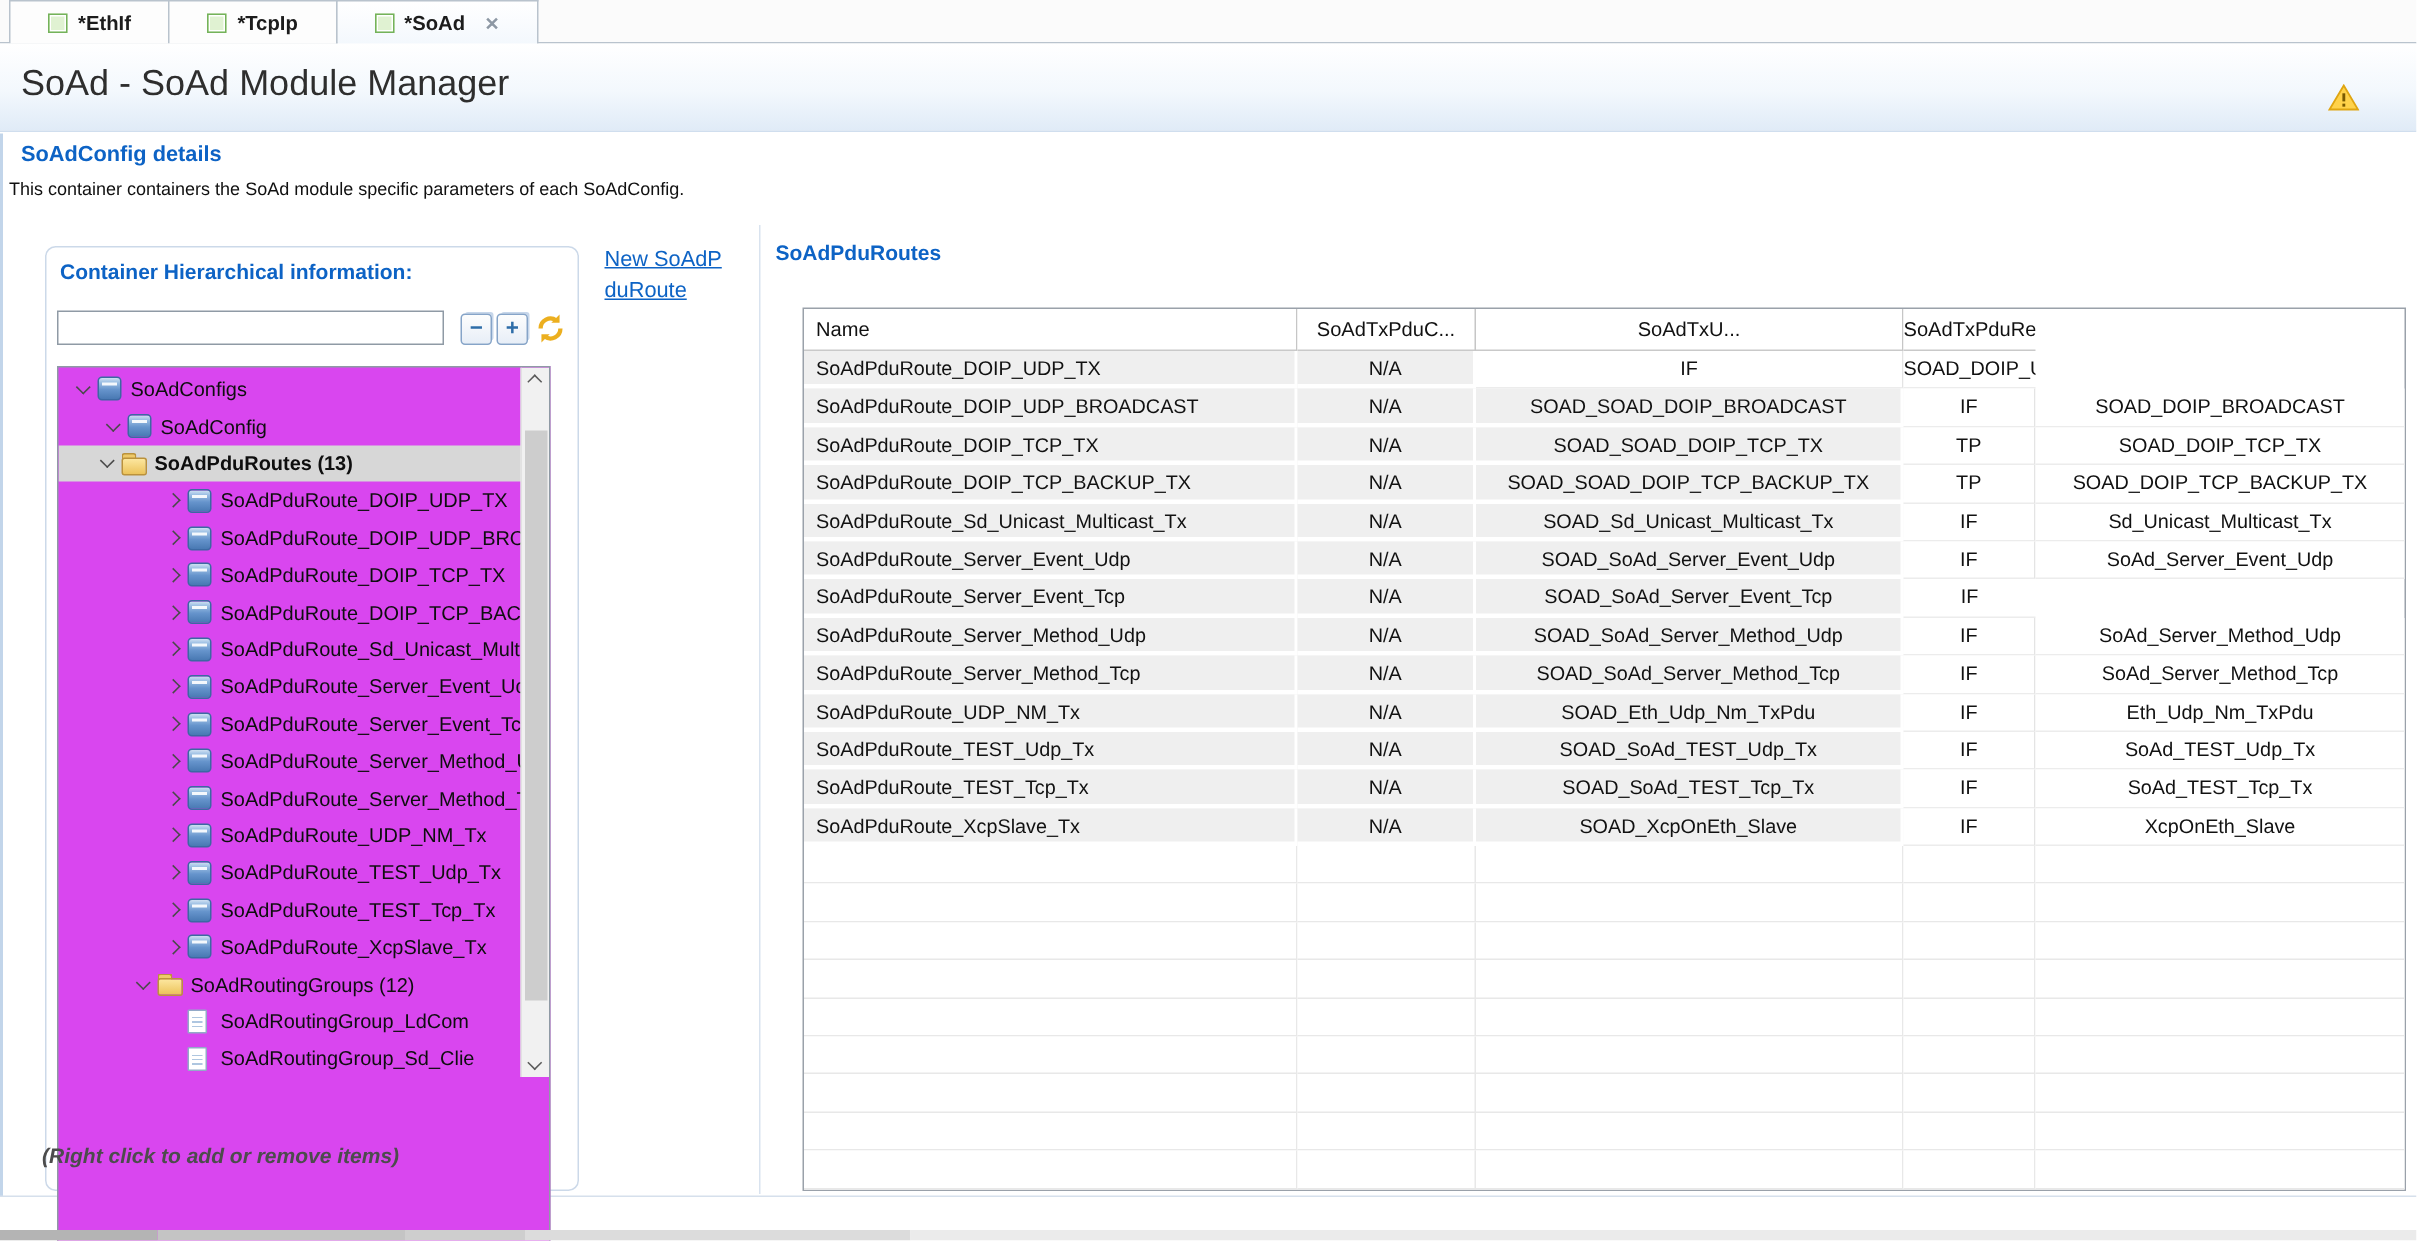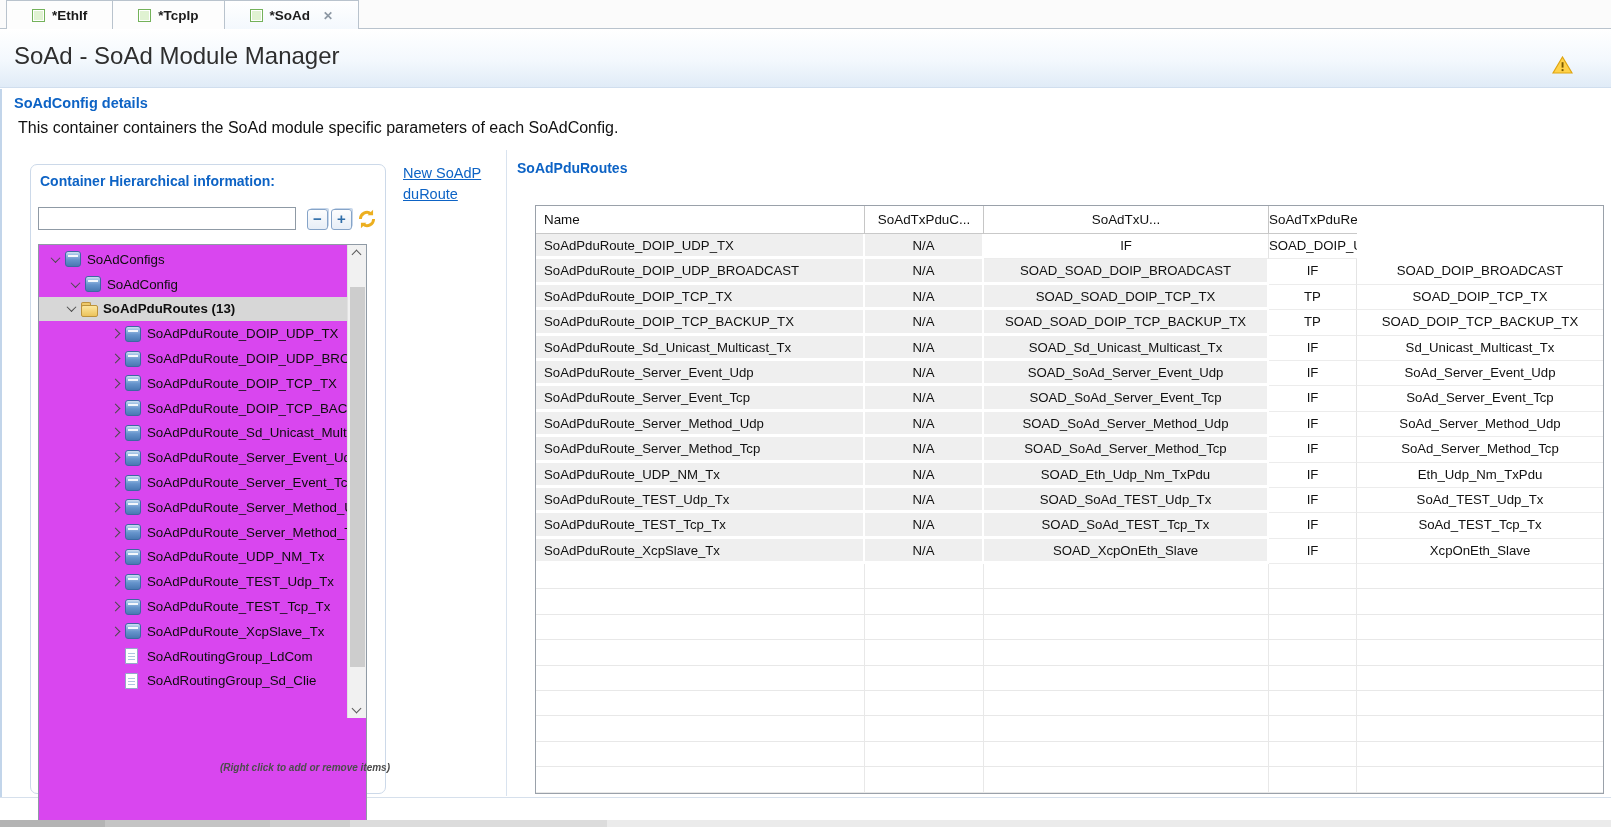--- a/index.html
+++ b/index.html
@@ -23,21 +23,21 @@
 
   
   .titlebar { position:absolute; left:0; top:29px; width:1611px; height:59px;
               background:linear-gradient(180deg,#ffffff 0%, #f3f8fd 55%, #e0ebf7 100%);
               border-bottom:1px solid #d0deee; }
   .page-title { position:absolute; left:14px; top:13px; font-size:24px; color:#2e2e2e; }
   .warning { position:absolute; right:38px; top:27px; width:21px; height:18px; }
 
   
   .section-title { position:absolute; left:14px; top:95px; font-size:14.5px; font-weight:bold; color:#0d63c5; }
-  .section-desc  { position:absolute; left:18px;  top:119px; font-size:16px; color:#101010; }
+  .section-desc  { position:absolute; left:6px;  top:119px; font-size:12px; color:#101010; }
   .form-left-line   { position:absolute; left:0; top:89px; width:2px; height:709px; background:#c2d5ea; }
   .form-bottom-line { position:absolute; left:0; top:797px; width:1611px; height:1px; background:#d6e0ec; }
 
   
   .groupbox { position:absolute; left:30px; top:164px; width:356px; height:630px;
               border:1px solid #ccd9e9; border-radius:7px; background:#fff; }
   .group-title { position:absolute; left:9px; top:8px; font-size:14px; font-weight:bold; color:#0d63c5; }
   .search-input { position:absolute; left:7px; top:42px; width:258px; height:23px;
                   border:1px solid #8f9aa5; font-size:13px; padding:0 4px;
                   font-family:"Liberation Sans",sans-serif; }
@@ -79,22 +79,22 @@
   .vthumb  { position:absolute; left:2px; width:15px; top:42px; height:380px; background:#cdcdcd; }
   .hscroll { position:absolute; left:0; bottom:0; width:310px; height:19px; background:#f1f1f1; border-top:1px solid #e2e2e2; }
   .hthumb  { position:absolute; top:2px; height:15px; left:20px; width:186px; background:#cdcdcd; }
   .sb-corner { position:absolute; right:0; bottom:0; width:19px; height:19px; background:#f1f1f1; }
   .sb-arrow { position:absolute; width:7px; height:7px; border-right:1.6px solid #5a5a5a; border-bottom:1.6px solid #5a5a5a; }
   .a-up    { top:6px;  left:5px; transform:rotate(-135deg); }
   .a-down  { bottom:6px; left:5px; transform:rotate(45deg); }
   .a-left  { left:5px; top:5px; transform:rotate(135deg); }
   .a-right { right:5px; top:5px; transform:rotate(-45deg); }
 
-  .hint { position:absolute; left:28px; top:762px; width:362px; text-align:right;
-          font-size:10px; font-weight:bold; font-style:italic; color:#4c4c4c; }
+  .hint { position:absolute; left:28px; top:762px; width:362px; text-align:left;
+          font-size:14px; font-weight:bold; font-style:italic; color:#4c4c4c; }
 
   .new-link { position:absolute; left:403px; top:163px; width:82px; font-size:14.5px; line-height:21px;
               color:#0d63c5; text-decoration:underline; word-break:break-all; cursor:pointer; }
 
   .divider { position:absolute; left:506px; top:150px; width:1px; height:646px; background:#d9e3ef; }
 
   
   .right-title { position:absolute; left:517px; top:160px; font-size:14px; font-weight:bold; color:#0d63c5; }
   .datatable { position:absolute; left:535px; top:205px; width:1069px;
                border:1px solid #9aa1aa; background:#fff; }
@@ -268,20 +268,27 @@
           <span class="t-icon icon-container"></span>
           <span class="t-label">SoAdPduRoute_TEST_Tcp_Tx</span>
         </div>
         <div class="tree-row" style="padding-left: 68px;">
           <span class="expander">
             <span class="chev collapsed"></span>
           </span>
           <span class="t-icon icon-container"></span>
           <span class="t-label">SoAdPduRoute_XcpSlave_Tx</span>
         </div>
+        <div class="tree-row" style="padding-left: 48px;">
+          <span class="expander">
+            <span class="chev expanded"></span>
+          </span>
+          <span class="t-icon icon-folder"></span>
+          <span class="t-label">SoAdRoutingGroups (12)</span>
+        </div>
         <div class="tree-row" style="padding-left: 68px;">
           <span class="expander"></span>
           <span class="t-icon icon-document"></span>
           <span class="t-label">SoAdRoutingGroup_LdCom</span>
         </div>
         <div class="tree-row" style="padding-left: 68px;">
           <span class="expander"></span>
           <span class="t-icon icon-document"></span>
           <span class="t-label">SoAdRoutingGroup_Sd_Clie</span>
         </div>
@@ -354,21 +361,20 @@
         <div class="td gray">N/A</div>
         <div class="td gray">SOAD_SoAd_Server_Event_Udp</div>
         <div class="td white">IF</div>
         <div class="td white">SoAd_Server_Event_Udp</div>
       </div>
       <div class="tr">
         <div class="td name gray">SoAdPduRoute_Server_Event_Tcp</div>
         <div class="td gray">N/A</div>
         <div class="td gray">SOAD_SoAd_Server_Event_Tcp</div>
         <div class="td white">IF</div>
-        <div class="td white">SoAd_Server_Event_Tcp</div>
       </div>
       <div class="tr">
         <div class="td name gray">SoAdPduRoute_Server_Method_Udp</div>
         <div class="td gray">N/A</div>
         <div class="td gray">SOAD_SoAd_Server_Method_Udp</div>
         <div class="td white">IF</div>
         <div class="td white">SoAd_Server_Method_Udp</div>
       </div>
       <div class="tr">
         <div class="td name gray">SoAdPduRoute_Server_Method_Tcp</div>

